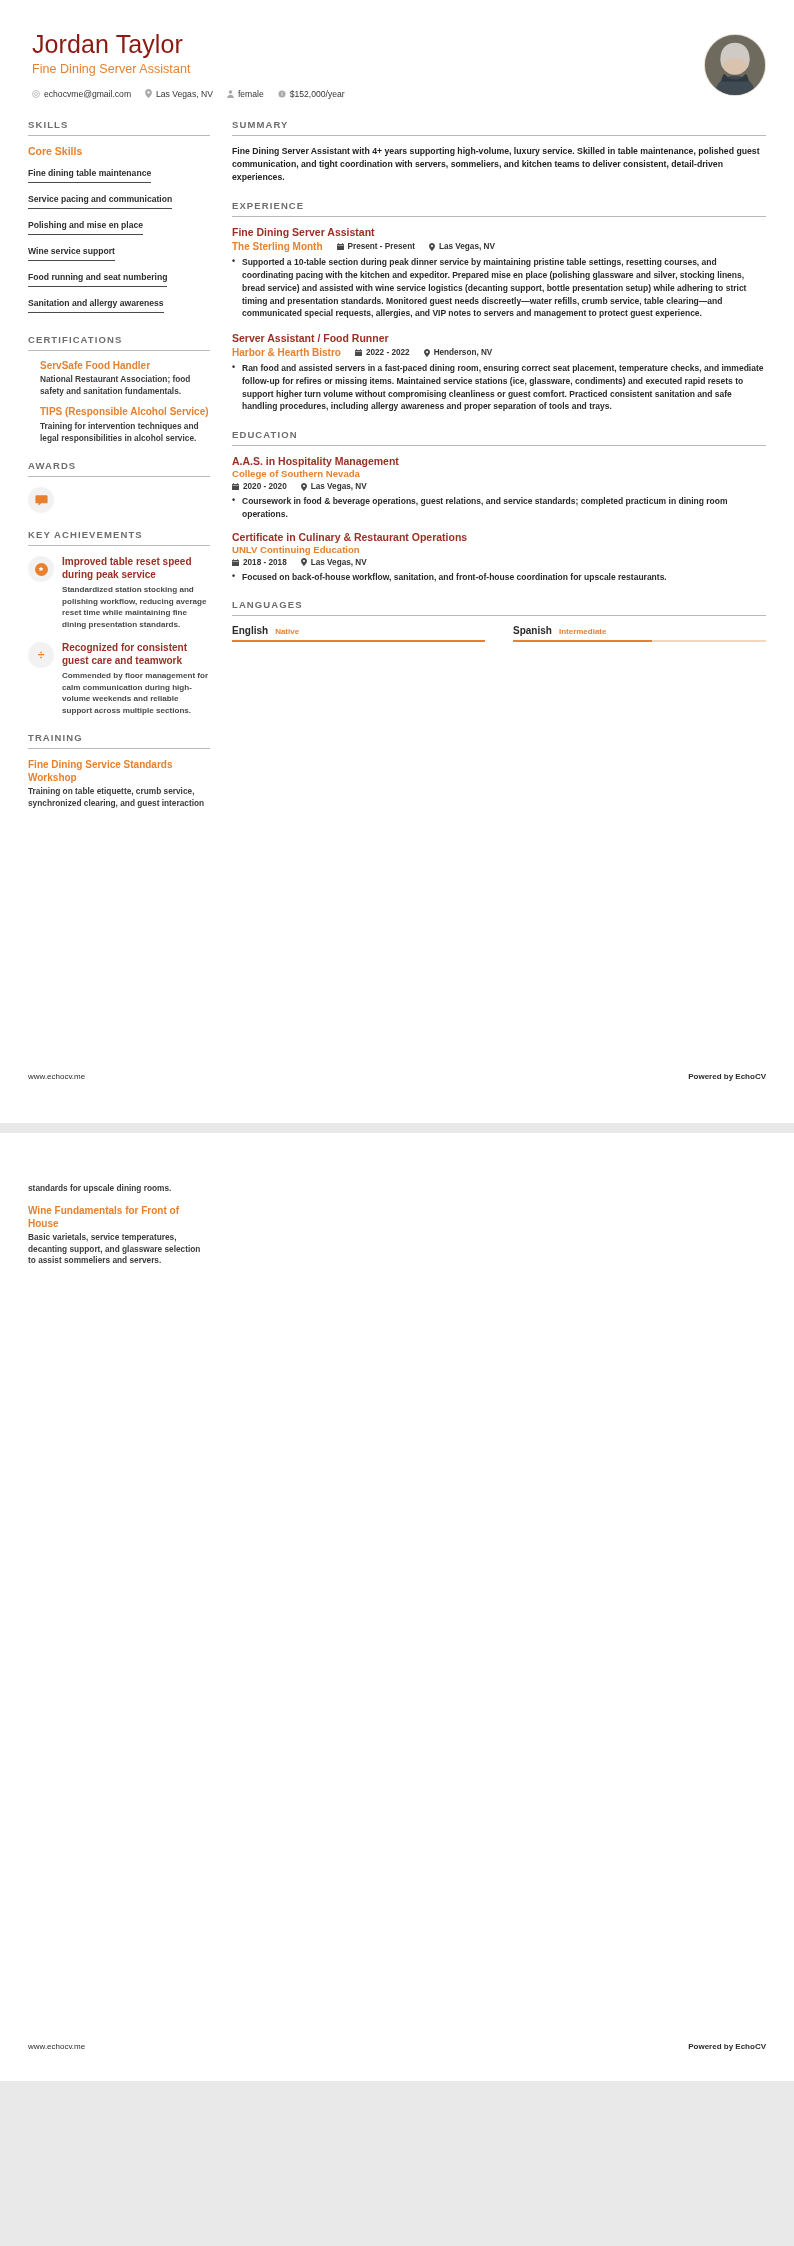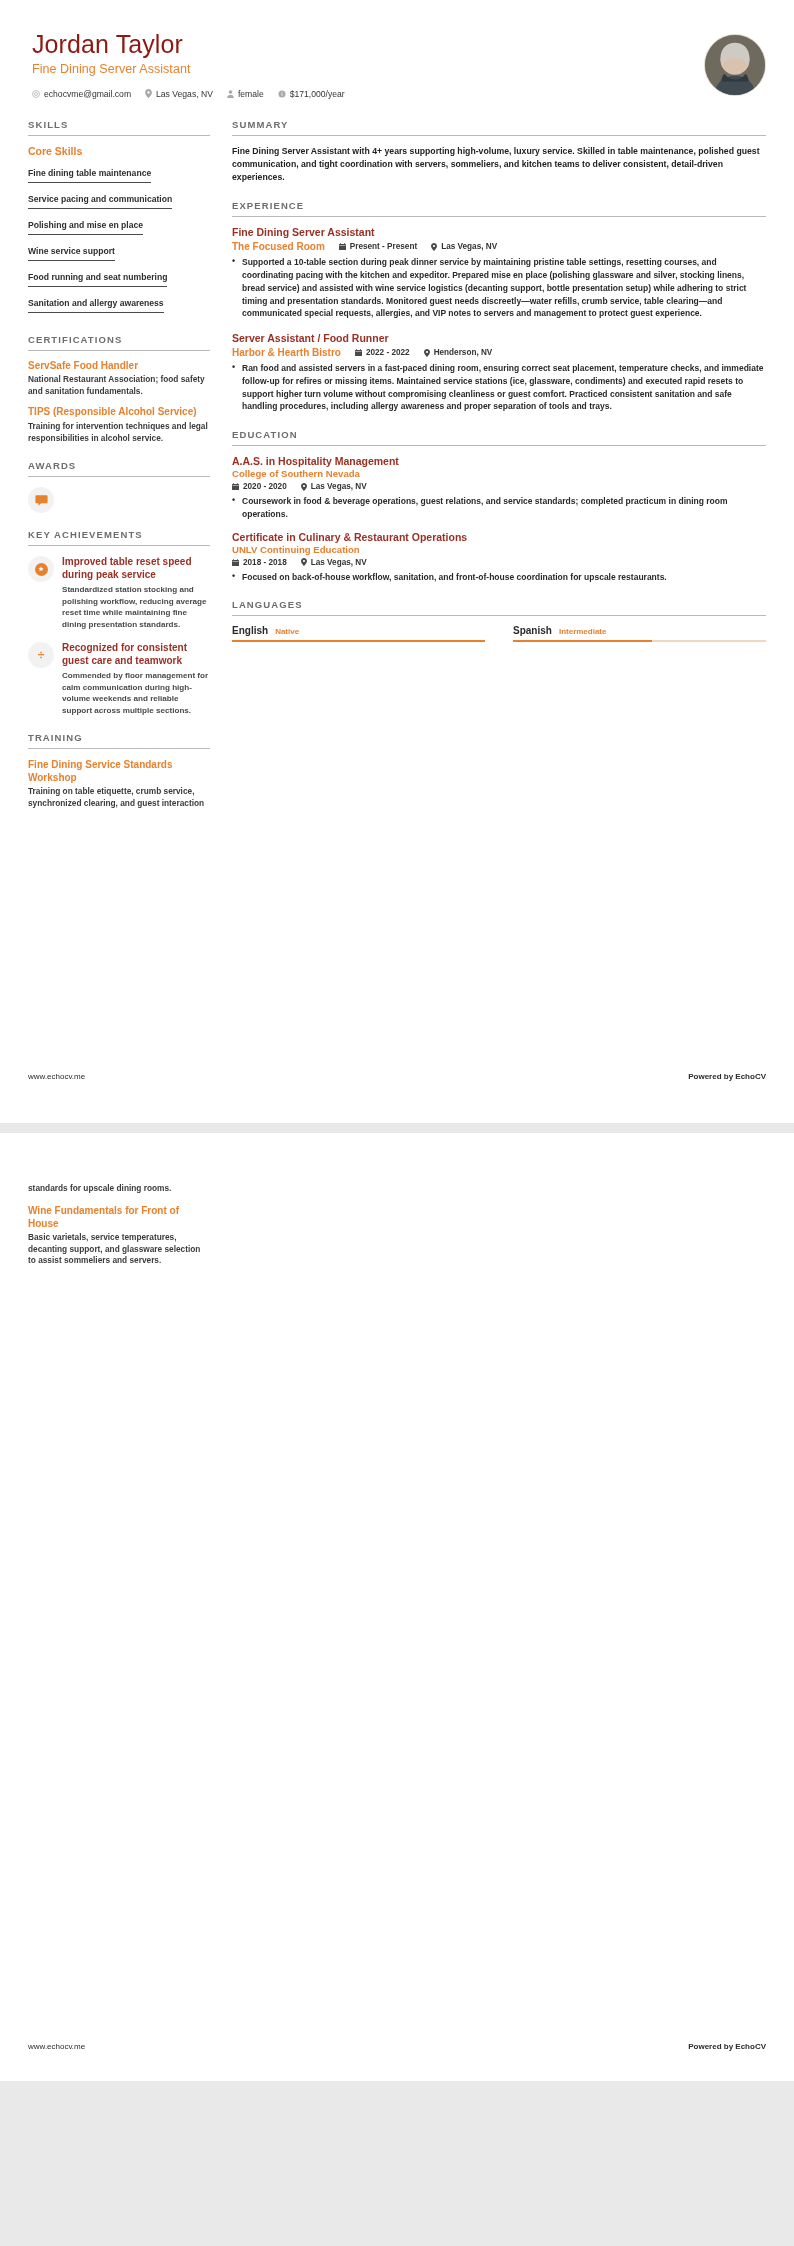--- a/index.html
+++ b/index.html
@@ -81,21 +81,21 @@
   .skill-item {
     font-size: 8.6px; color: #2e2e2e;
     padding: 0 0 4px 0; margin-bottom: 5px;
     border-bottom: 1px solid #4a4a4a;
     display: inline-block;
     width: auto;
   }
   .skill-row { display:block; }
 
   
-  .cert { margin-bottom: 9px; }
+  .cert { margin-bottom: 9px; margin-left: 12px; }
   .cert-name { font-size: 10px; color: #e8812e; margin-bottom: 2px; line-height: 1.25; }
   .cert-desc { font-size: 8.3px; color: #3b3b3b; line-height: 1.4; }
 
   
   .ico-item { display: flex; gap: 8px; margin-bottom: 11px; align-items: flex-start; }
   .ico-badge {
     width: 26px; height: 26px; border-radius: 50%;
     background: #f2f2f2; flex: 0 0 26px;
     display: flex; align-items: center; justify-content: center;
     margin-top: 1px;
@@ -197,21 +197,21 @@
             <span>female</span>
           </div>
           <div class="contact-item">
             <span class="ico">
               <svg class="ic" width="8" height="8" viewBox="0 0 16 16" fill="#a8a8a8">
                 <circle cx="8" cy="8" r="7"></circle>
                   <rect x="7.2" y="6.5" width="1.6" height="5" fill="#fff"></rect>
                   <circle cx="8" cy="4.6" r="1" fill="#fff"></circle>
               </svg>
             </span>
-            <span>$171,000/year</span>
+            <span>$152,000/year</span>
           </div>
         </div>
       </div>
 
       <div class="avatar">
         <svg viewBox="0 0 62 62" preserveAspectRatio="xMidYMid slice" aria-hidden="true">
           <rect width="62" height="62" fill="#6f6a5e"></rect>
           <circle cx="31" cy="26" r="15" fill="#d9c3ae"></circle>
           <path d="M10 62c0-12 9.4-20 21-20s21 8 21 20z" fill="#3f4a52"></path>
           <path d="M16 24c0-10 6.7-16 15-16s15 6 15 16c0 4-1.5 6-2 9-1-6-4-9-13-9s-12 3-13 9c-.5-3-2-5-2-9z" fill="#cfcac3"></path>
@@ -309,21 +309,21 @@
           <div class="summary-text">Fine Dining Server Assistant with 4+ years supporting high-volume, luxury service. Skilled in table maintenance, polished guest communication, and tight coordination with servers, sommeliers, and kitchen teams to deliver consistent, detail-driven experiences.</div>
         </div>
 
         <div class="sec">
           <div class="sec-title">EXPERIENCE</div>
           <div class="sec-rule"></div>
 
           <div class="exp">
             <div class="exp-role">Fine Dining Server Assistant</div>
             <div class="exp-meta">
-              <div class="exp-company">The Focused Room</div>
+              <div class="exp-company">The Sterling Month</div>
               <div class="meta-chip">
                 <span class="ico">
                   <svg class="ic" width="7" height="7" viewBox="0 0 14 14" fill="#4a4a4a">
                     <rect x="0" y="2" width="14" height="12" rx="1"></rect>
                       <rect x="2" y="0" width="2" height="3" rx="0.5"></rect>
                       <rect x="10" y="0" width="2" height="3" rx="0.5"></rect>
                       <rect x="1" y="5" width="12" height="1" fill="#fff"></rect>
                   </svg>
                 </span>
                 <span>Present - Present</span>

